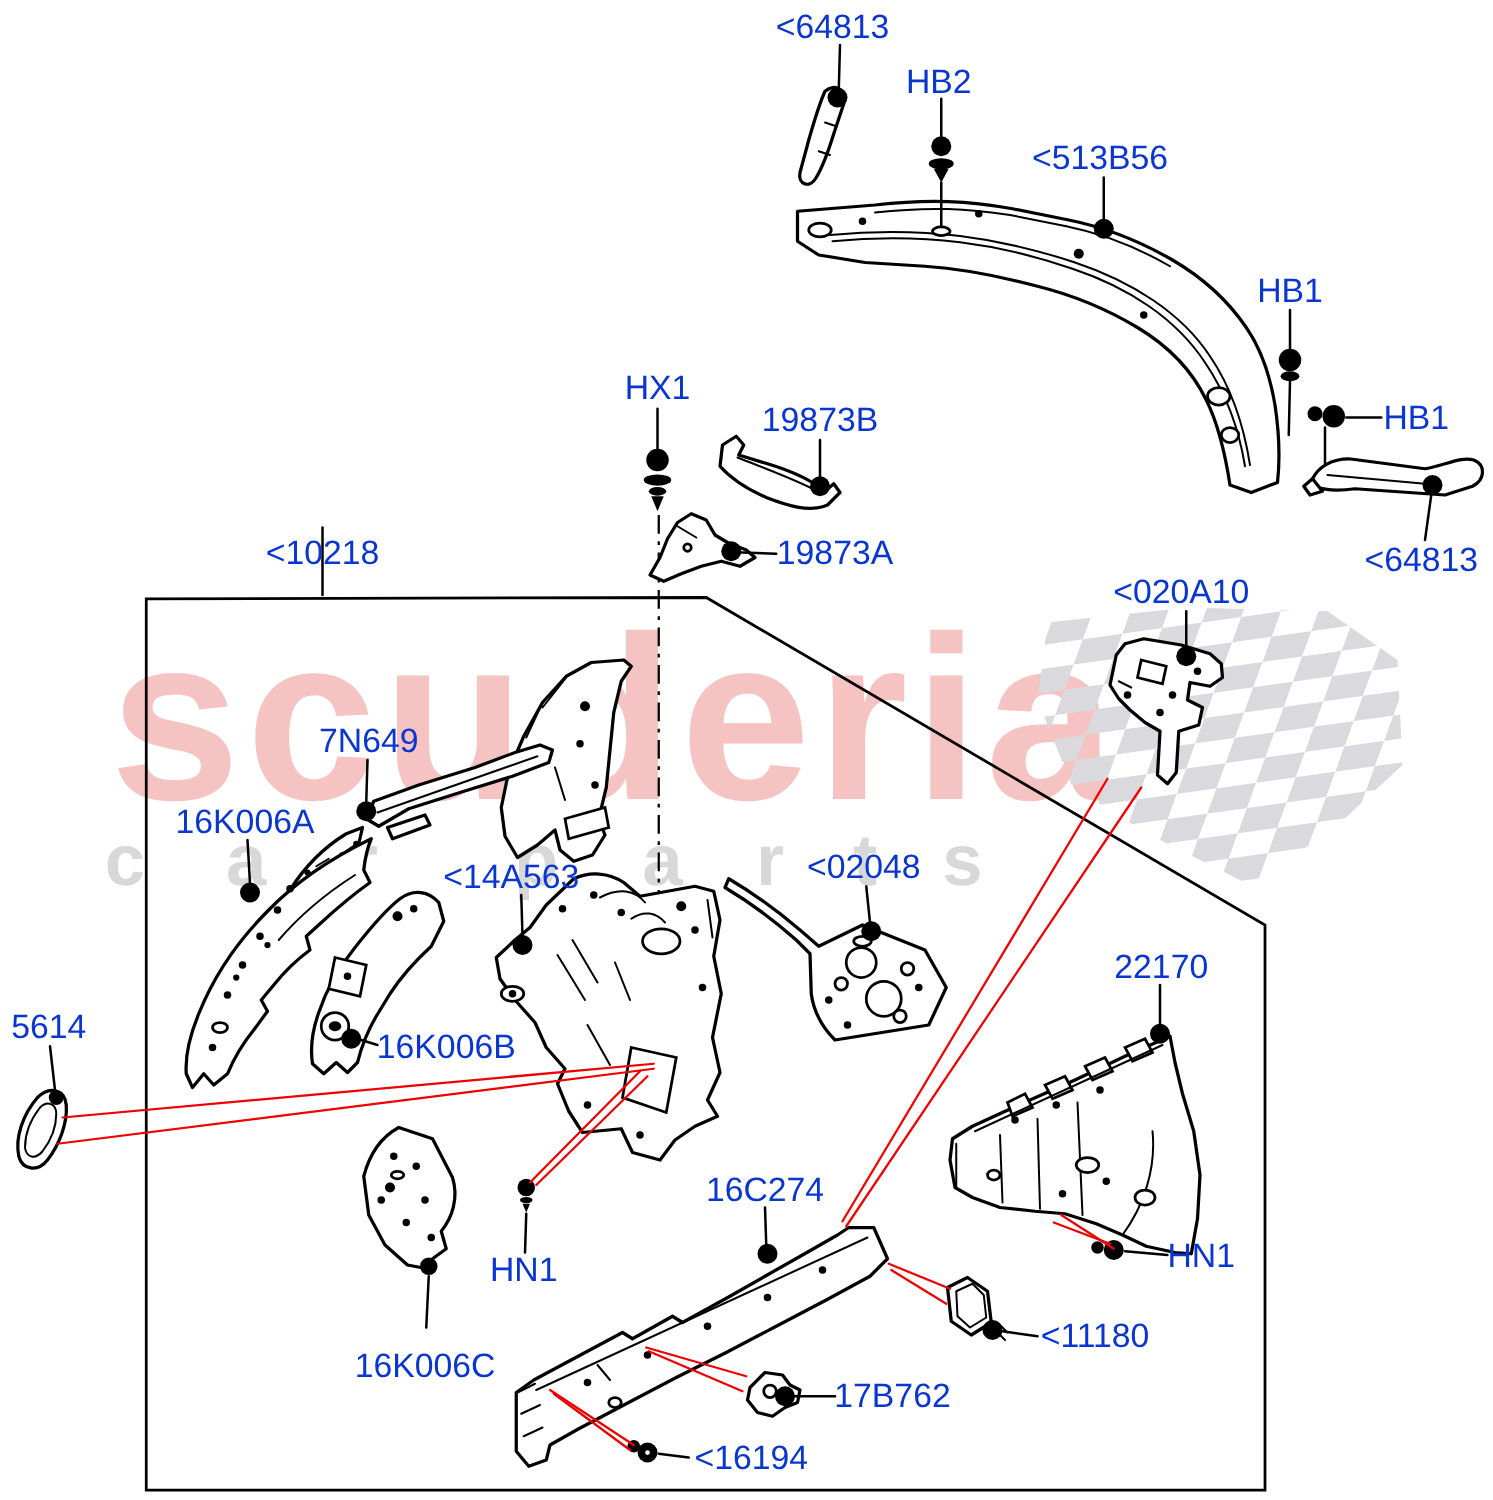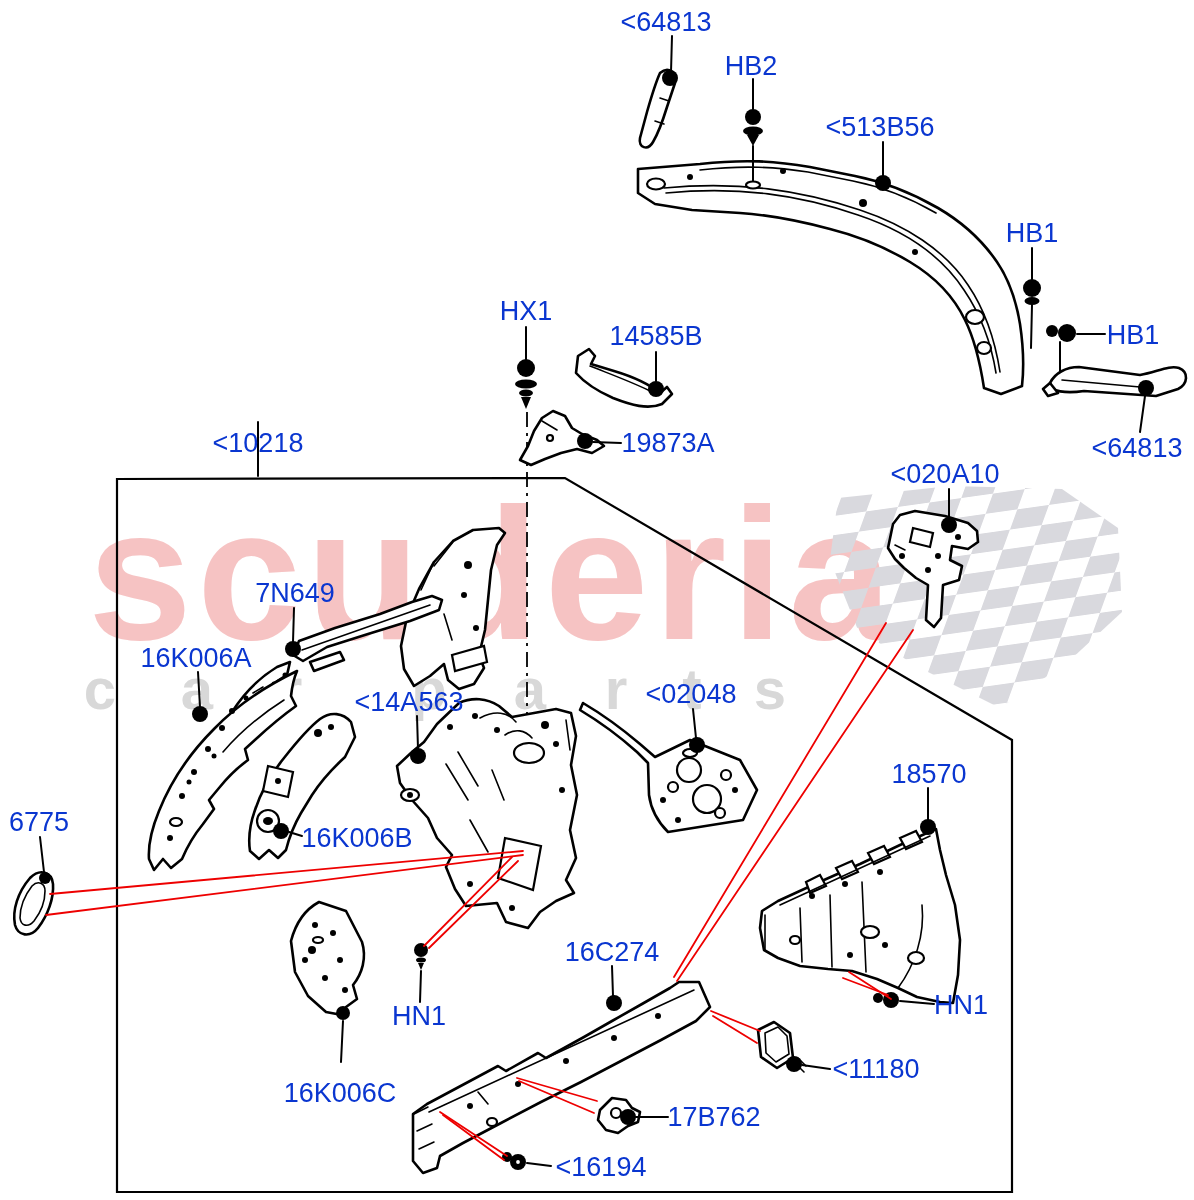--- a/index.html
+++ b/index.html
@@ -348,30 +348,30 @@
   </svg>
 
   <div id="label-layer">
       <div class="part-label" style="left: 666px; top: 22px;">&lt;64813</div>
       <div class="part-label" style="left: 751px; top: 66px;">HB2</div>
       <div class="part-label" style="left: 880px; top: 127px;">&lt;513B56</div>
       <div class="part-label" style="left: 1032px; top: 233px;">HB1</div>
       <div class="part-label" style="left: 1133px; top: 335px;">HB1</div>
       <div class="part-label" style="left: 1137px; top: 448px;">&lt;64813</div>
       <div class="part-label" style="left: 526px; top: 311px;">HX1</div>
-      <div class="part-label" style="left: 656px; top: 336px;">14585B</div>
+      <div class="part-label" style="left: 656px; top: 336px;">19873B</div>
       <div class="part-label" style="left: 668px; top: 443px;">19873A</div>
       <div class="part-label" style="left: 258px; top: 406px; margin-top: 37px;">&lt;10218</div>
       <div class="part-label" style="left: 945px; top: 474px;">&lt;020A10</div>
       <div class="part-label" style="left: 295px; top: 593px;">7N649</div>
       <div class="part-label" style="left: 196px; top: 658px;">16K006A</div>
       <div class="part-label" style="left: 409px; top: 702px;">&lt;14A563</div>
       <div class="part-label" style="left: 691px; top: 694px;">&lt;02048</div>
-      <div class="part-label" style="left: 929px; top: 774px;">18570</div>
-      <div class="part-label" style="left: 39px; top: 822px;">6775</div>
+      <div class="part-label" style="left: 929px; top: 774px;">22170</div>
+      <div class="part-label" style="left: 39px; top: 822px;">5614</div>
       <div class="part-label" style="left: 357px; top: 838px;">16K006B</div>
       <div class="part-label" style="left: 419px; top: 1016px;">HN1</div>
       <div class="part-label" style="left: 612px; top: 952px;">16C274</div>
       <div class="part-label" style="left: 961px; top: 1005px;">HN1</div>
       <div class="part-label" style="left: 876px; top: 1069px;">&lt;11180</div>
       <div class="part-label" style="left: 340px; top: 1077px; margin-top: 16px;">16K006C</div>
       <div class="part-label" style="left: 714px; top: 1117px;">17B762</div>
       <div class="part-label" style="left: 601px; top: 1167px;">&lt;16194</div>
     </div>
 </div>

